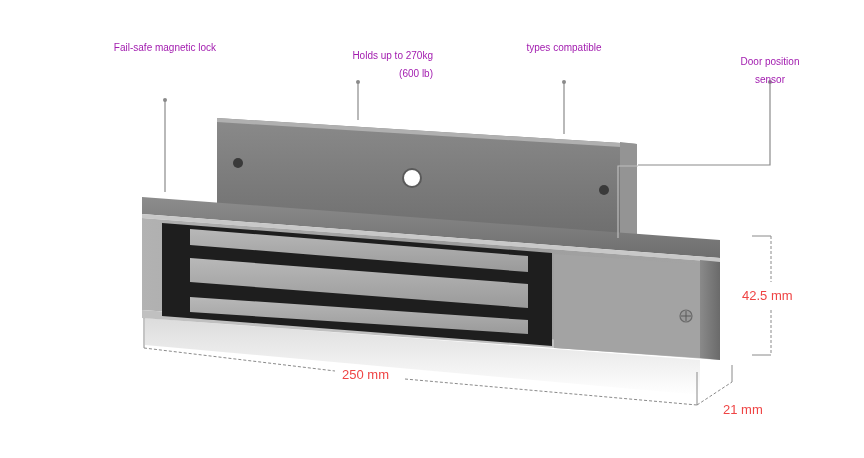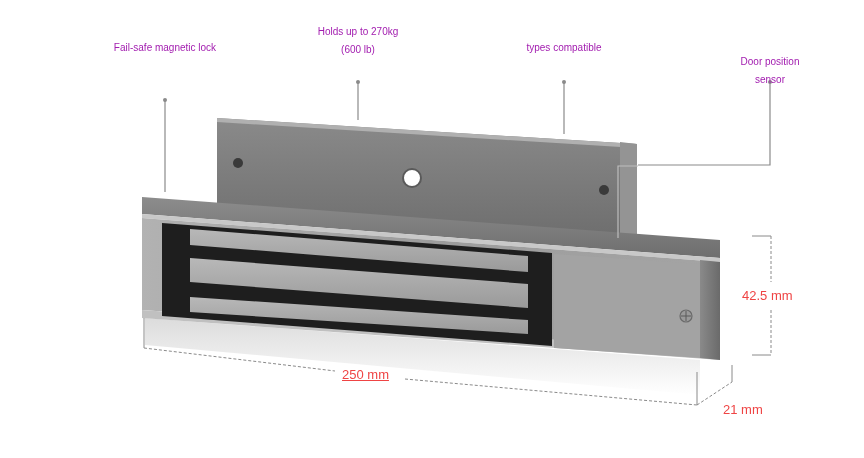--- a/index.html
+++ b/index.html
@@ -130,29 +130,29 @@
     <line x1="771" y1="236" x2="771" y2="282"></line>
     <line x1="771" y1="310" x2="771" y2="355"></line>
     <line x1="752" y1="355" x2="771" y2="355" stroke-dasharray="none"></line>
   </g>
 </svg>
 
 <div class="callout" style="left:75px; top:39px; width:180px;">
   <span>Fail-safe magnetic lock</span>
 </div>
 
-<div class="callout" style="left:283px; top:23px; width:150px;">
+<div class="callout" style="left:283px; top:47px; width:150px;text-align:right;">
   <span>Holds up to 270kg</span>
   <span>(600 lb)</span>
 </div>
 
 <div class="callout" style="left:464px; top:39px; width:200px;">
   <span>types compatible</span>
 </div>
 
 <div class="callout" style="left:710px; top:39px; width:120px;margin-top:14px;">
   <span>Door position</span>
   <span>sensor</span>
 </div>
 
-<div class="dim-label" style="left:342px; top:367px;text-decoration:underline;">250 mm</div>
+<div class="dim-label" style="left:342px; top:367px;">250 mm</div>
 <div class="dim-label" style="left:742px; top:288px;">42.5 mm</div>
 <div class="dim-label" style="left:723px; top:402px;">21 mm</div>
 
 </body></html>

